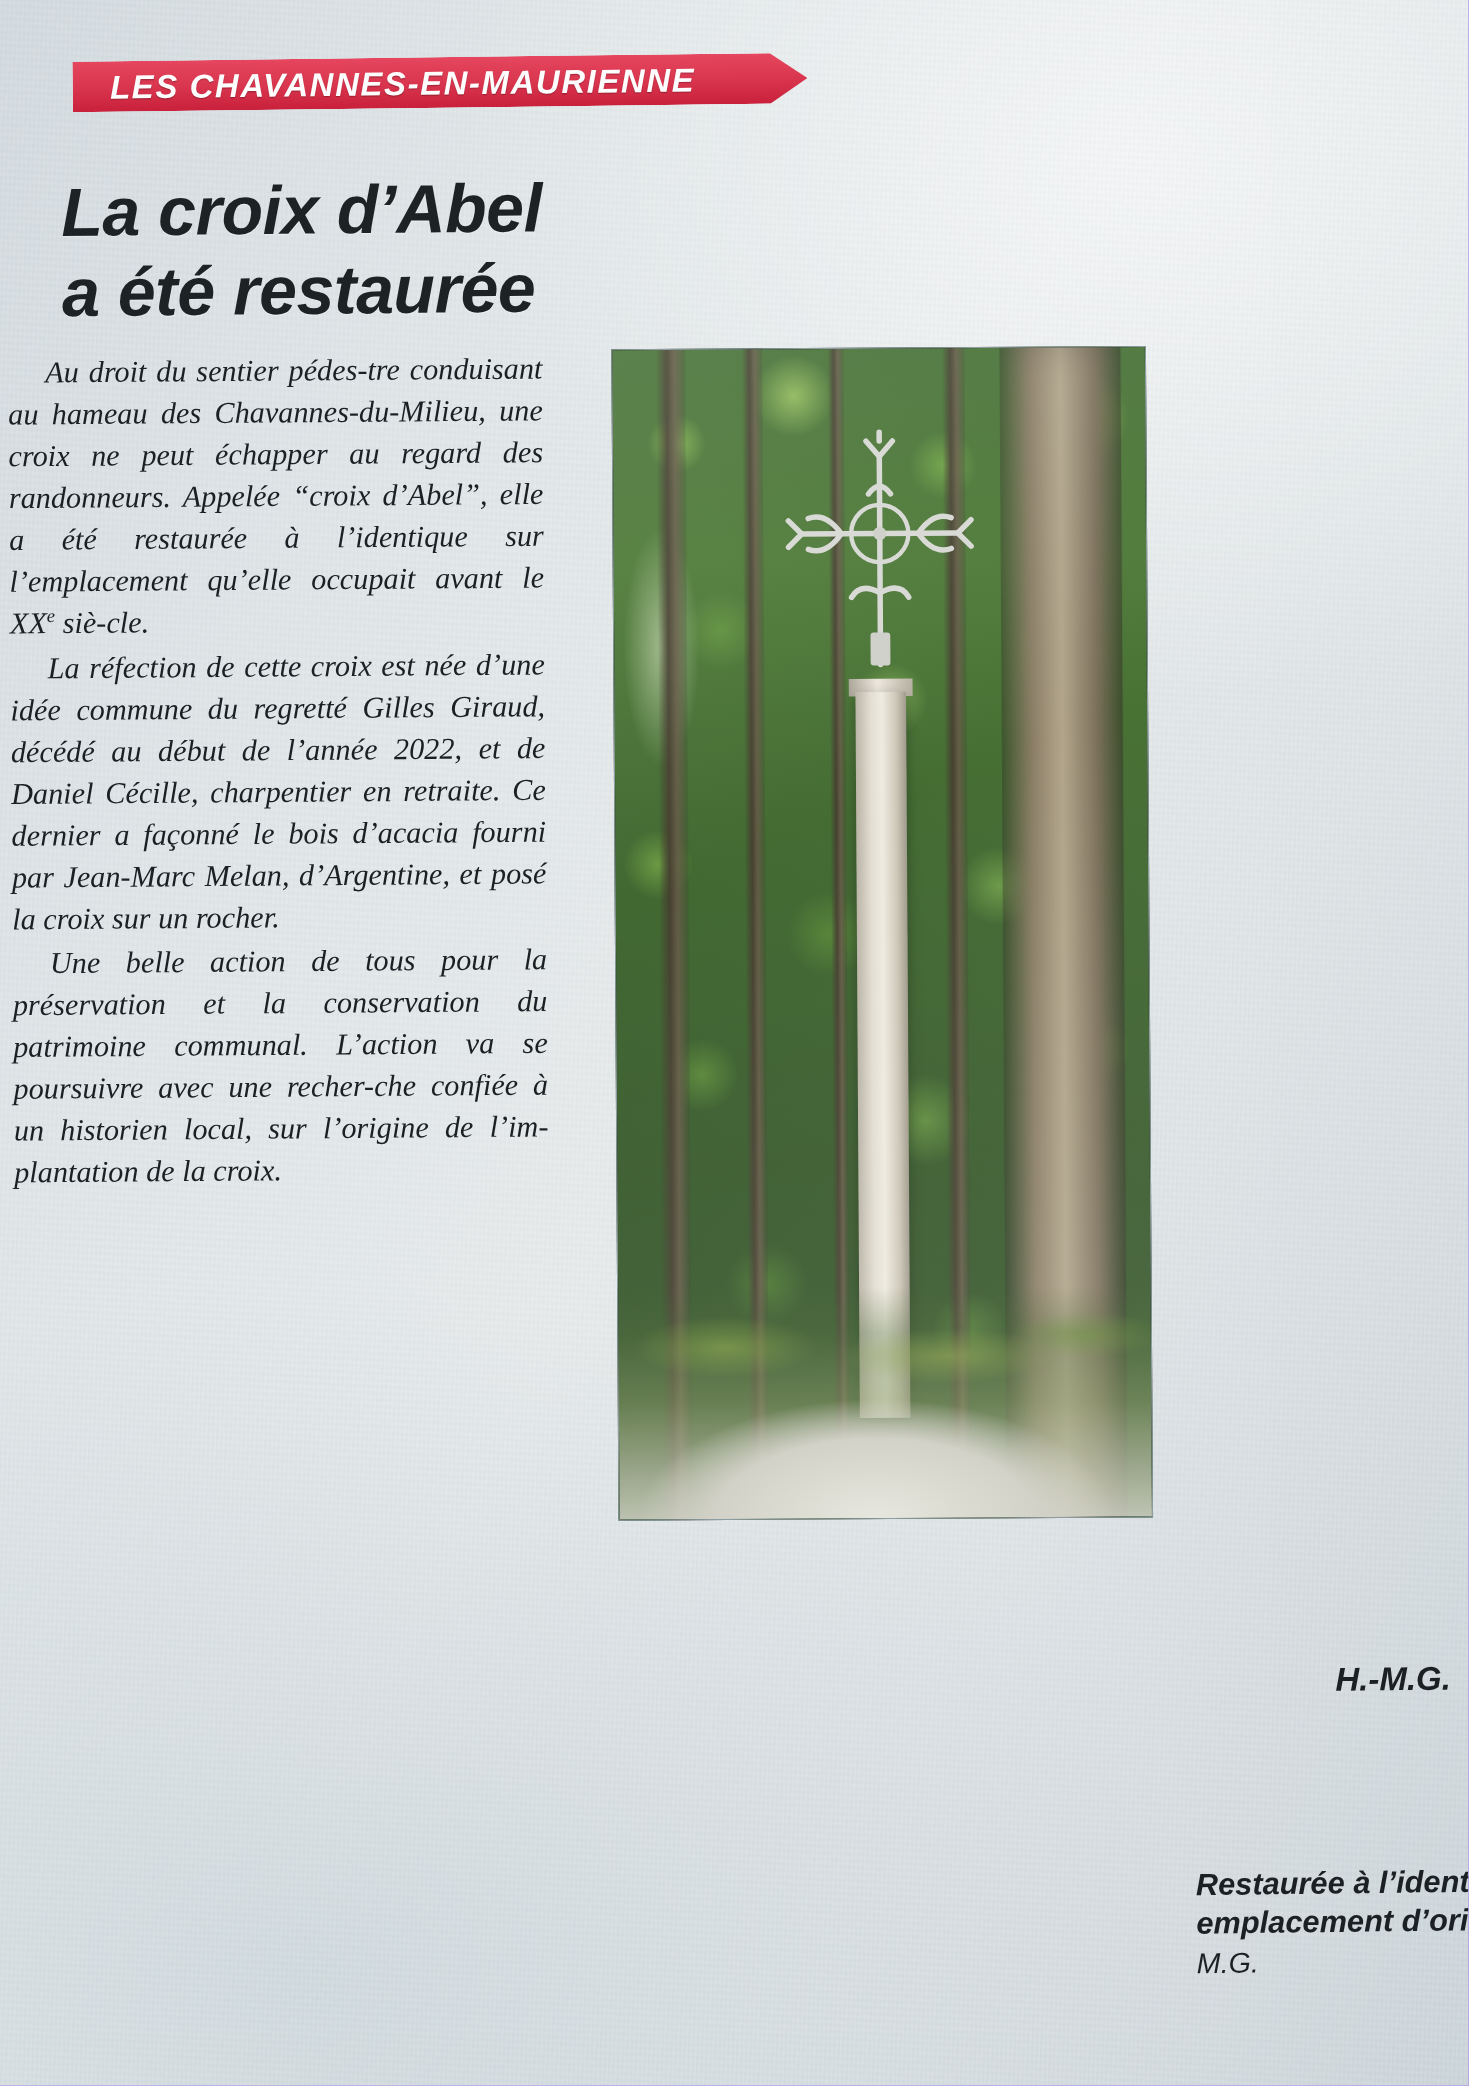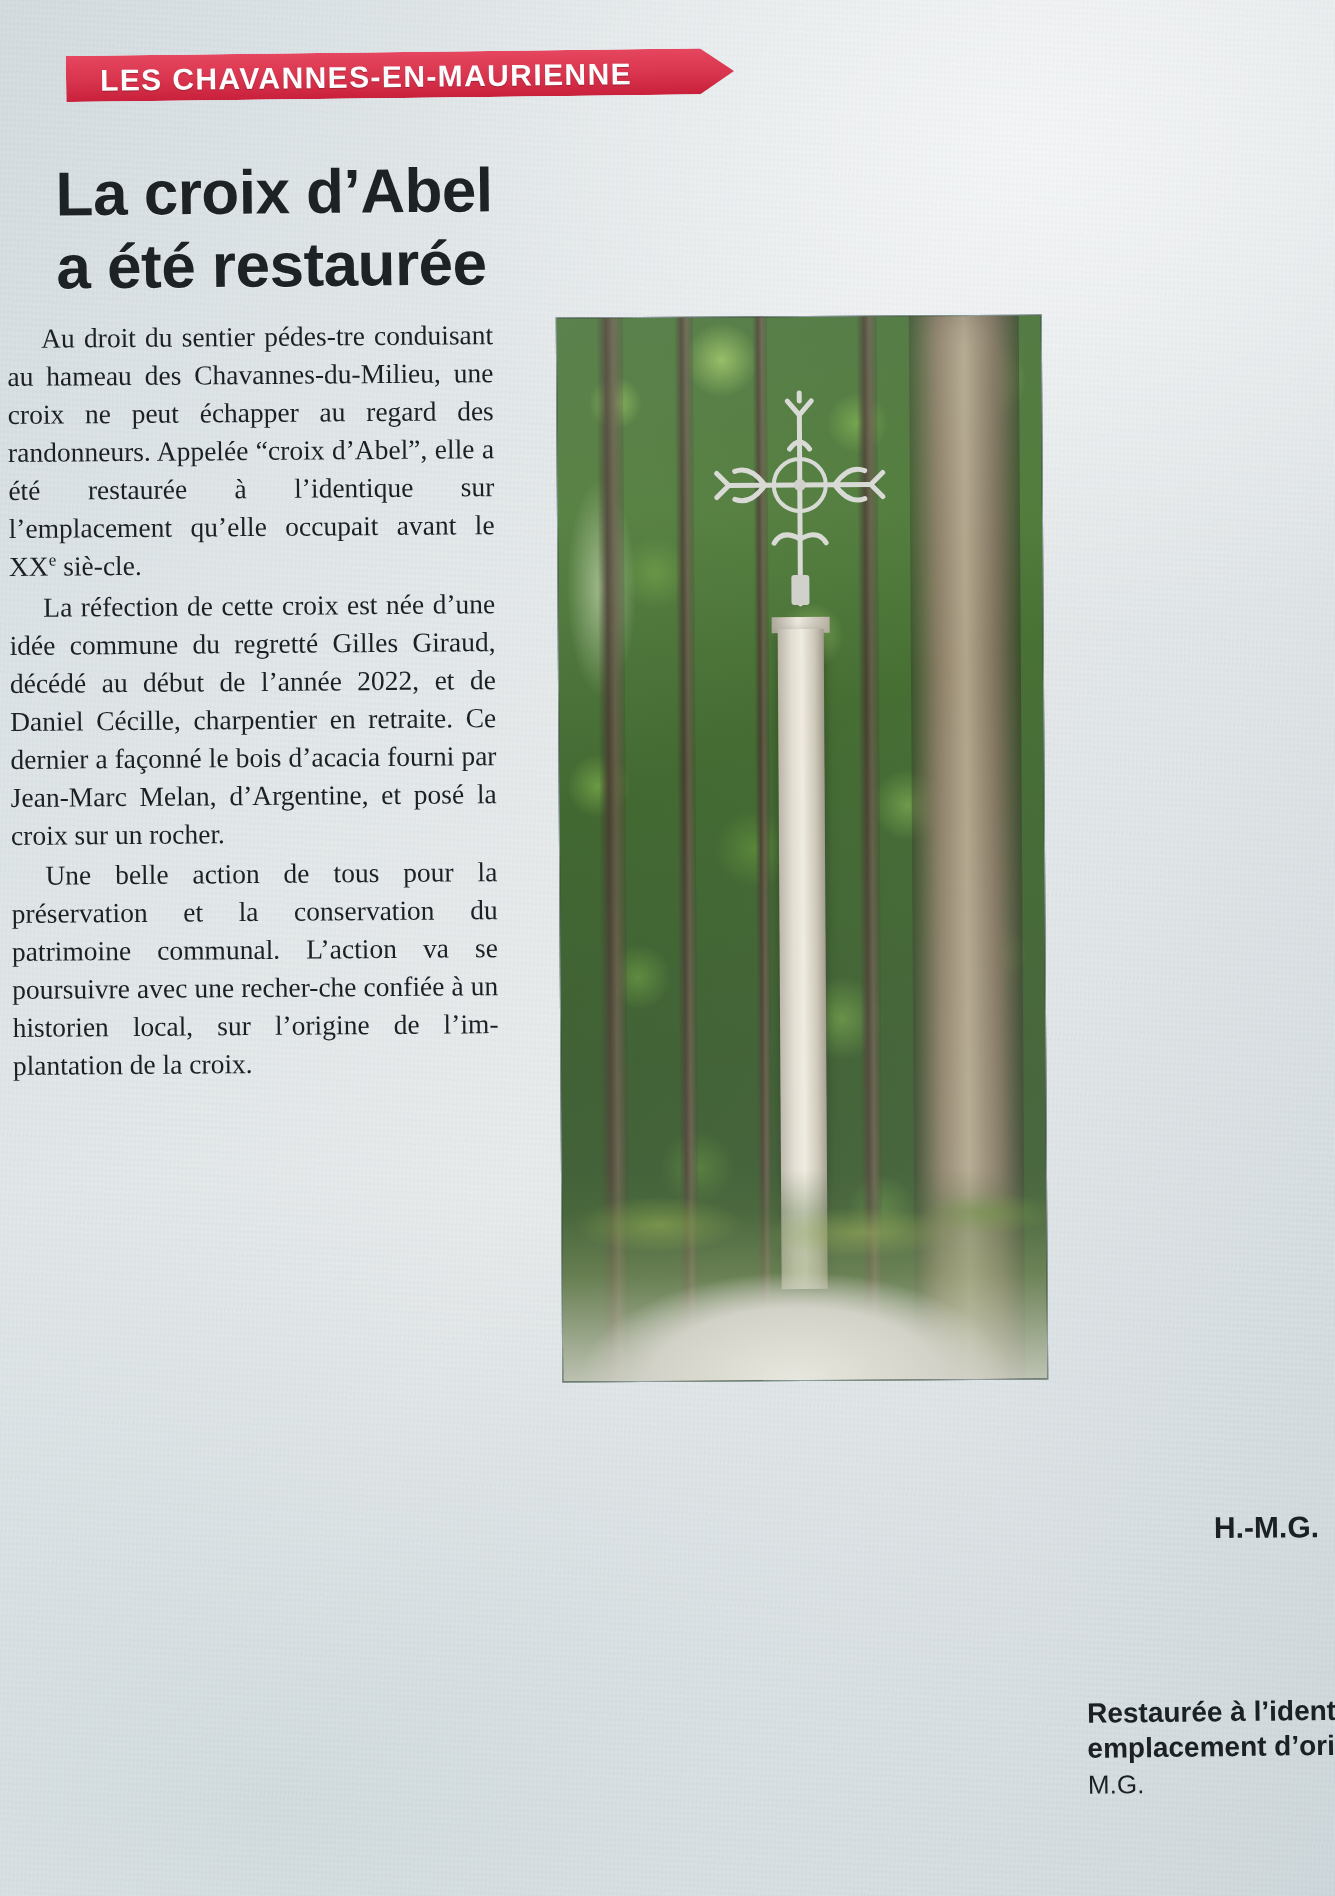--- a/index.html
+++ b/index.html
@@ -7,20 +7,21 @@
     padding: 0;
     background: #d7dde0;
   }
   #page {
     position: relative;
     width: 1335px;
     height: 1896px;
     overflow: hidden;
     background: #8b5cf6;
     font-family: "Liberation Serif", serif;
+    font-style: italic;
   }
   
   #paper {
     position: absolute;
     inset: 0;
     background:
       radial-gradient(ellipse 900px 700px at 78% 8%, rgba(255,255,255,0.55), rgba(255,255,255,0) 70%),
       radial-gradient(ellipse 1200px 900px at 20% 95%, rgba(190,205,210,0.55), rgba(255,255,255,0) 70%),
       linear-gradient(115deg, #d2dade 0%, #dfe5e7 22%, #e7eaeb 48%, #dfe4e6 70%, #ccd5d9 100%);
   }

